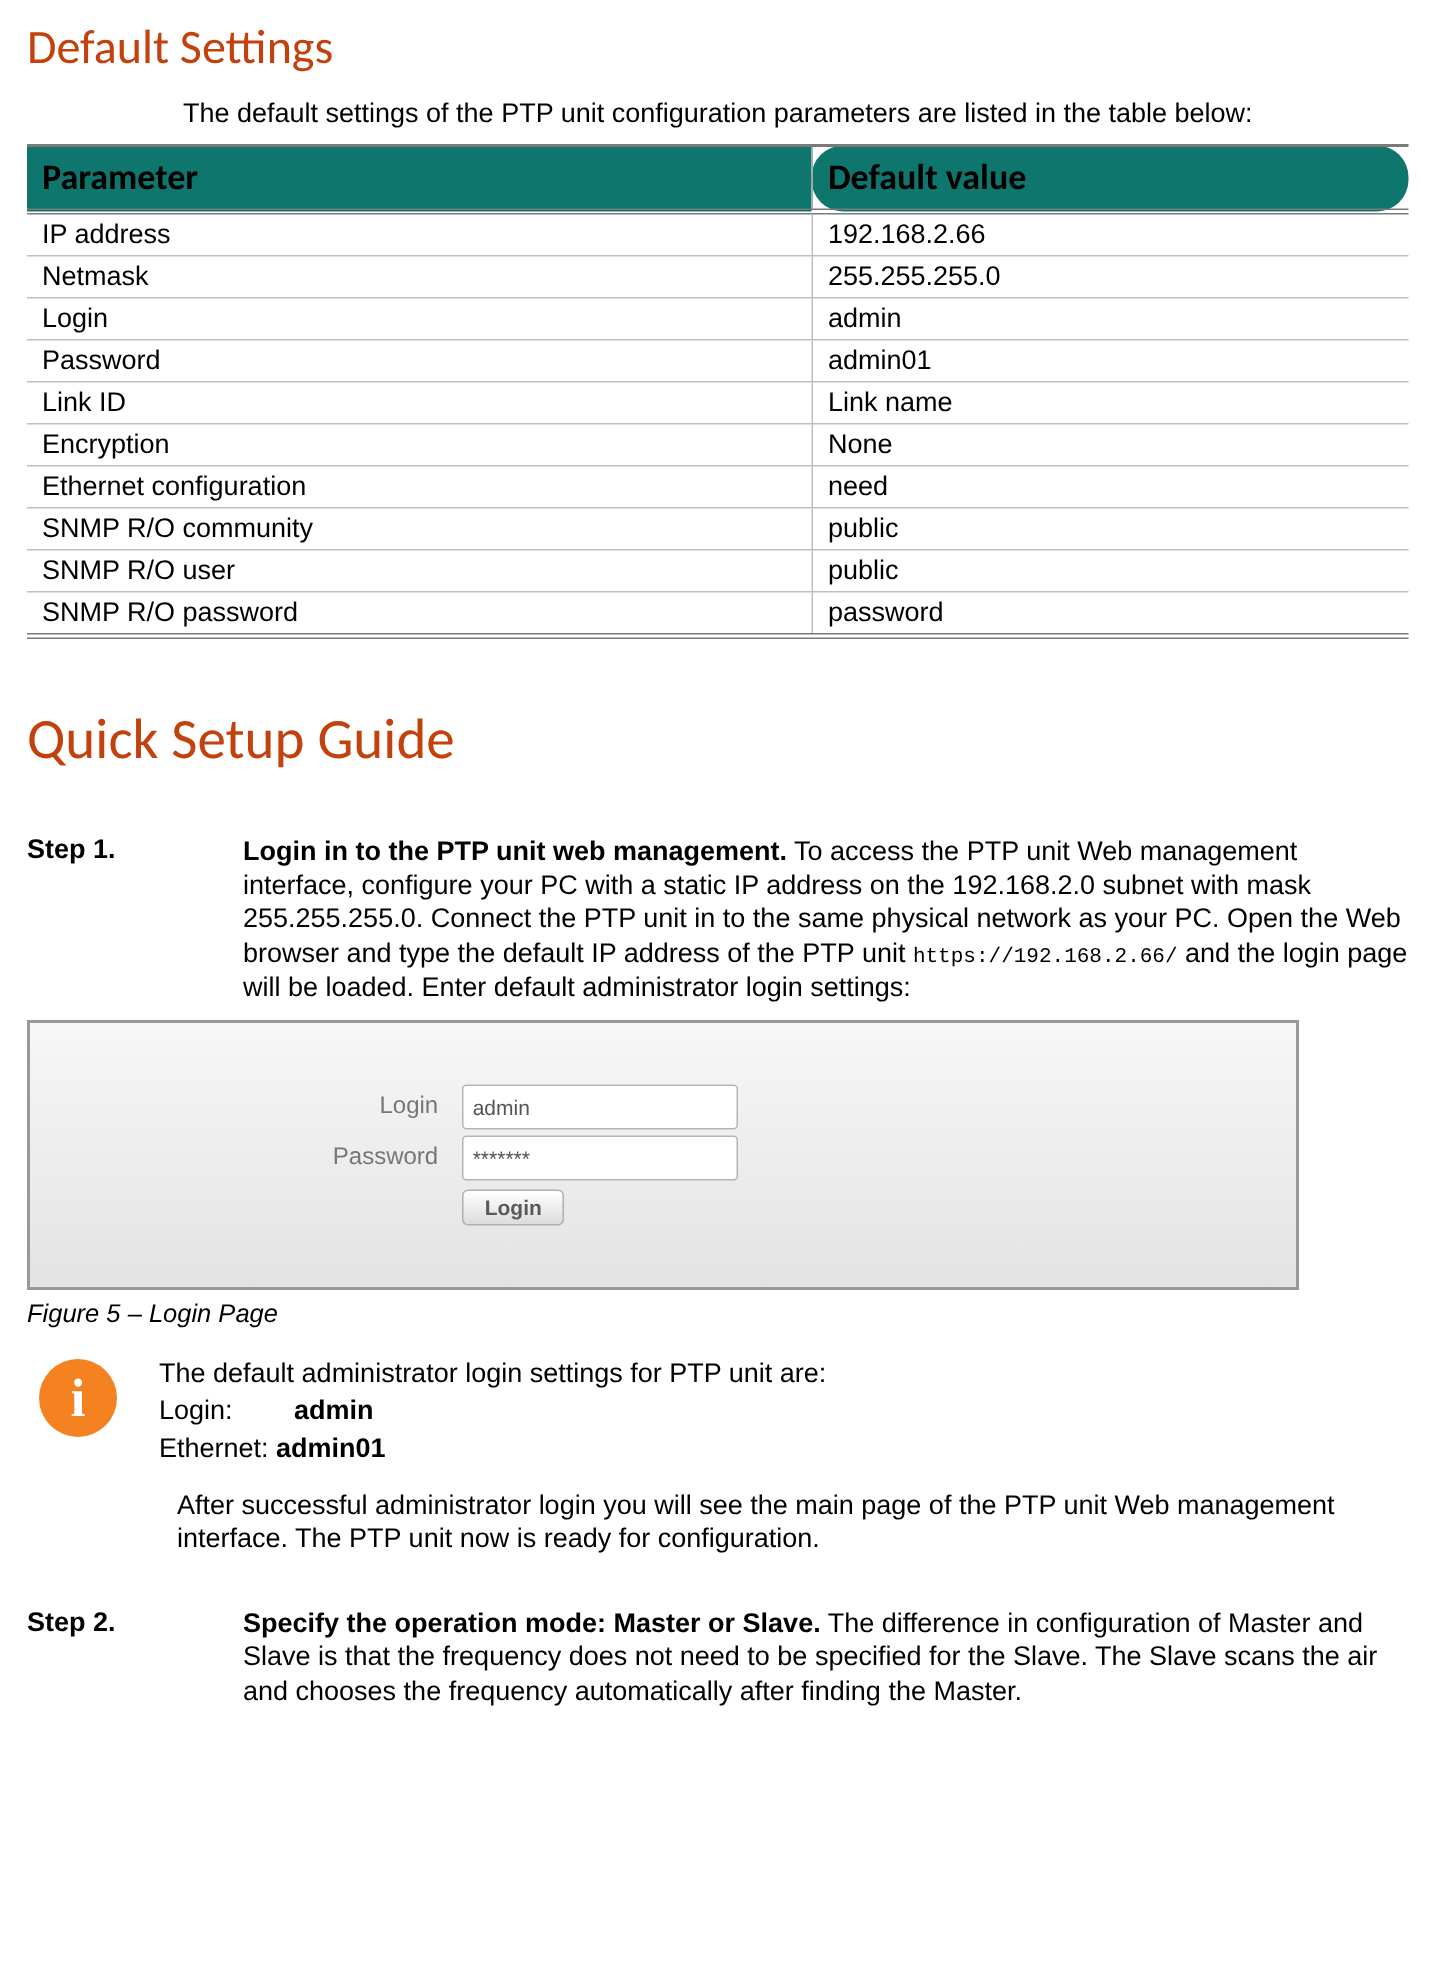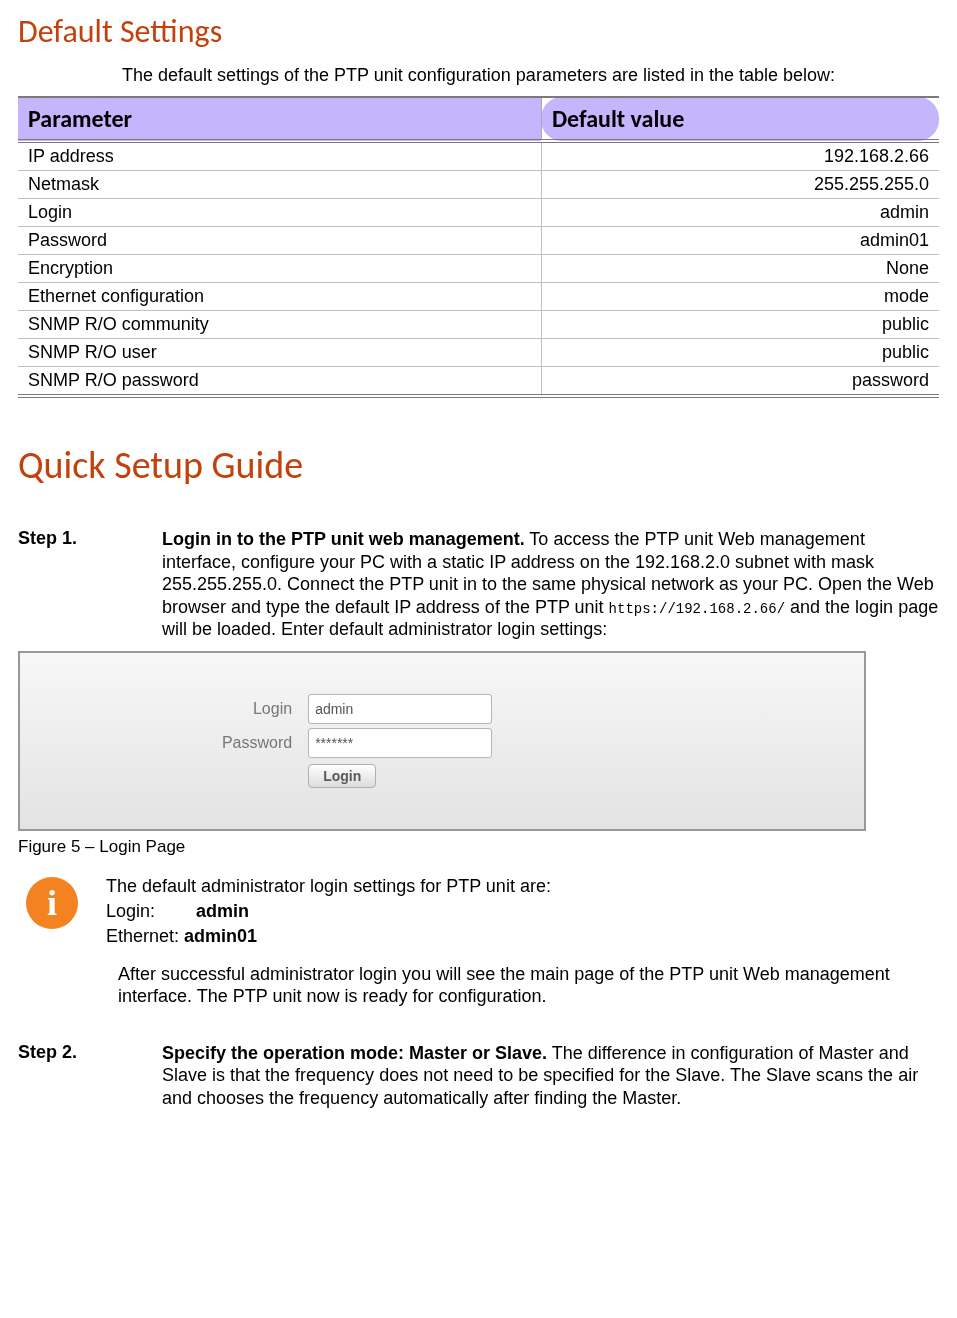--- a/index.html
+++ b/index.html
@@ -26,21 +26,21 @@
     margin: 4px 0 10px 0;
     font-size: 18px;
     text-align: center;
   }
   table.params {
     border-collapse: collapse;
     width: 100%;
     margin-top: 6px;
   }
   table.params th {
-    background: #c4b5fd;
+    background: #0f766e;
     font-family: Calibri, "Segoe UI", Arial, sans-serif;
     font-size: 24px;
     font-weight: 700;
     text-align: left;
     padding: 6px 10px;
     border-top: 2px solid #7a7a7a;
   }
   table.params th.col-value {
     border-left: 1px solid #aaa;
     border-radius: 21px;
@@ -51,21 +51,20 @@
   table.params tbody tr:first-child td {
     border-top: 4px double #7a7a7a;
   }
   table.params td {
     padding: 3px 10px;
     border-bottom: 1px solid #bfbfbf;
     font-size: 18px;
   }
   table.params td.val {
     border-left: 1px solid #bfbfbf;
-    text-align: right;
   }
   table.params tbody tr:last-child td {
     border-bottom: 4px double #7a7a7a;
   }
 
   .step-block {
     display: flex;
     margin-top: 4px;
     font-size: 18px;
     gap: 44px;
@@ -133,20 +132,21 @@
     border: 1px solid #b0b0b0;
     border-radius: 4px;
     padding: 3px 14px;
     font-weight: 700;
     font-size: 14px;
     color: #5a5a5a;
     cursor: pointer;
   }
 
   .fig-caption {
+    font-style: italic;
     font-size: 17px;
     margin: 6px 0 18px 0;
   }
 
   .info-row {
     display: flex;
     align-items: flex-start;
     margin-bottom: 14px;
   }
   .info-icon {
@@ -211,26 +211,30 @@
       </tr>
     <tr>
         <td>Login</td>
         <td class="val">admin</td>
       </tr>
     <tr>
         <td>Password</td>
         <td class="val">admin01</td>
       </tr>
     <tr>
+        <td>Link ID</td>
+        <td class="val">Link name</td>
+      </tr>
+    <tr>
         <td>Encryption</td>
         <td class="val">None</td>
       </tr>
     <tr>
         <td>Ethernet configuration</td>
-        <td class="val">mode</td>
+        <td class="val">need</td>
       </tr>
     <tr>
         <td>SNMP R/O community</td>
         <td class="val">public</td>
       </tr>
     <tr>
         <td>SNMP R/O user</td>
         <td class="val">public</td>
       </tr>
     <tr>

